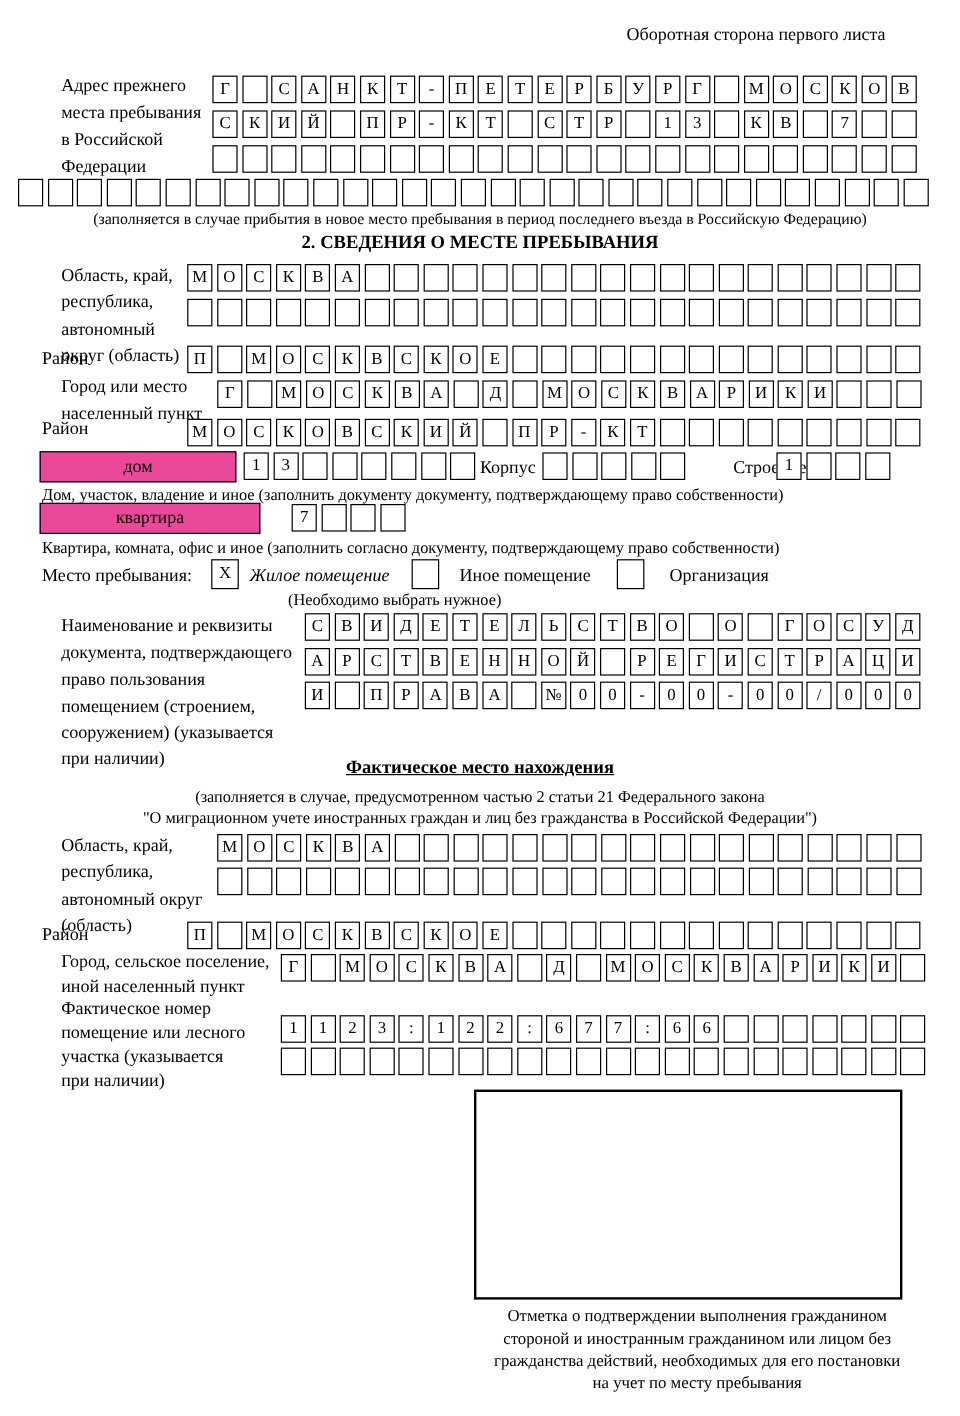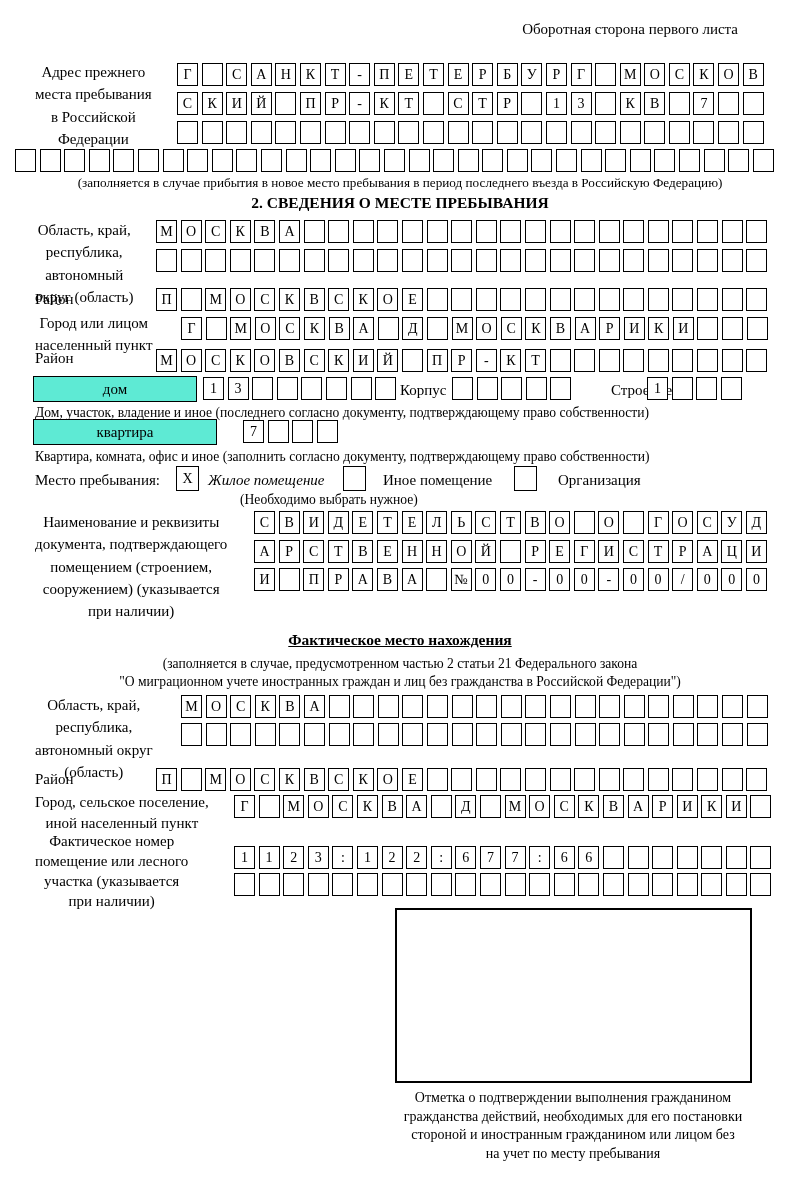--- a/index.html
+++ b/index.html
@@ -1,29 +1,29 @@
 <!DOCTYPE html>
 <html><head>
 <meta charset="utf-8">
 <style>
   html,body{margin:0;padding:0;background:#fff;}
   .page{position:relative;width:800px;height:1180px;background:#fff;overflow:hidden;
         font-family:"Liberation Serif",serif;color:#000;}
-  .abs{position:absolute;text-align:center;}
+  .abs{position:absolute;}
   .row{position:absolute;display:flex;gap:3.6px;}
   .cell{flex:0 0 21px;width:21px;height:23px;border:1.6px solid #000;box-sizing:border-box;
         display:flex;align-items:center;justify-content:center;
         font-size:14px;line-height:1;background:#fff;}
   .label{font-size:15px;line-height:22.3px;}
-  .lblline{white-space:nowrap;}
+  .lblline{white-space:nowrap;margin-left:16px;}
   .cap{font-size:13.2px;line-height:16px;}
   .title{font-weight:bold;font-size:15.5px;text-align:center;width:800px;left:0;}
   .center{text-align:center;width:800px;left:0;}
   .widebox{position:absolute;border:1.6px solid #000;box-sizing:border-box;height:26px;
-           display:flex;align-items:center;justify-content:center;font-size:15px;background:#5eead4;}
+           display:flex;align-items:center;justify-content:center;font-size:15px;background:#ec4899;}
   .checkbox{position:absolute;border:1.6px solid #000;box-sizing:border-box;width:23px;height:25px;
             display:flex;align-items:center;justify-content:center;font-size:14px;background:#fff;}
   .bigrect{position:absolute;border:2px solid #000;box-sizing:border-box;background:#fff;}
   .botcap{font-size:14px;line-height:18.5px;text-align:center;}
 </style>
 </head>
 <body>
 
 <div class="page">
 
@@ -234,21 +234,21 @@
       <span class="cell"></span>
       <span class="cell"></span>
       <span class="cell"></span>
       <span class="cell"></span>
       <span class="cell"></span>
       <span class="cell"></span>
       <span class="cell"></span>
     </div>
 
   <div class="abs label" style="left:35px;top:312px;">
-      <div class="lblline">Город или лицом</div>
+      <div class="lblline">Город или место</div>
       <div class="lblline">населенный пункт</div>
     </div>
   <div class="row" style="left:181px;top:317px;">
       <span class="cell">Г</span>
       <span class="cell"></span>
       <span class="cell">М</span>
       <span class="cell">О</span>
       <span class="cell">С</span>
       <span class="cell">К</span>
       <span class="cell">В</span>
@@ -319,21 +319,21 @@
       <span class="cell"></span>
       <span class="cell"></span>
     </div>
   <div class="abs label" style="left:611px;top:379px;font-family:Liberation Serif, serif;">Строение</div>
   <div class="row" style="left:647px;top:377px;">
       <span class="cell">1</span>
       <span class="cell"></span>
       <span class="cell"></span>
       <span class="cell"></span>
     </div>
-  <div class="abs cap" style="left:35px;top:405px;font-size:13.6px;">Дом, участок, владение и иное (последнего согласно документу, подтверждающему право собственности)</div>
+  <div class="abs cap" style="left:35px;top:405px;font-size:13.6px;">Дом, участок, владение и иное (заполнить документу документу, подтверждающему право собственности)</div>
 
   <div class="widebox" style="left:33px;top:419px;width:184px;">квартира</div>
   <div class="row" style="left:243px;top:420px;">
       <span class="cell">7</span>
       <span class="cell"></span>
       <span class="cell"></span>
       <span class="cell"></span>
     </div>
   <div class="abs cap" style="left:35px;top:449px;font-size:13.6px;">Квартира, комната, офис и иное (заполнить согласно документу, подтверждающему право собственности)</div>
 
@@ -342,20 +342,21 @@
   <div class="abs label" style="left:208px;top:469px;font-style:italic;">Жилое помещение</div>
   <div class="checkbox" style="left:343px;top:466px;"></div>
   <div class="abs label" style="left:383px;top:469px;">Иное помещение</div>
   <div class="checkbox" style="left:514px;top:466px;"></div>
   <div class="abs label" style="left:558px;top:469px;">Организация</div>
   <div class="abs cap" style="left:240px;top:492px;font-size:13.6px;">(Необходимо выбрать нужное)</div>
 
   <div class="abs label" style="left:35px;top:511px;">
       <div class="lblline">Наименование и реквизиты</div>
       <div class="lblline">документа, подтверждающего</div>
+      <div class="lblline">право пользования</div>
       <div class="lblline">помещением (строением,</div>
       <div class="lblline">сооружением) (указывается</div>
       <div class="lblline">при наличии)</div>
     </div>
   <div class="row" style="left:254px;top:511px;">
       <span class="cell">С</span>
       <span class="cell">В</span>
       <span class="cell">И</span>
       <span class="cell">Д</span>
       <span class="cell">Е</span>
@@ -595,18 +596,18 @@
       <span class="cell"></span>
       <span class="cell"></span>
       <span class="cell"></span>
       <span class="cell"></span>
       <span class="cell"></span>
     </div>
 
   <div class="bigrect" style="left:395px;top:908px;width:357px;height:175px;"></div>
   <div class="abs botcap" style="left:353px;top:1089px;width:440px;">
       <div class="lblline">Отметка о подтверждении выполнения гражданином</div>
+      <div class="lblline">стороной и иностранным гражданином или лицом без</div>
       <div class="lblline">гражданства действий, необходимых для его постановки</div>
-      <div class="lblline">стороной и иностранным гражданином или лицом без</div>
       <div class="lblline">на учет по месту пребывания</div>
     </div>
 
 </div>
 
 </body></html>

